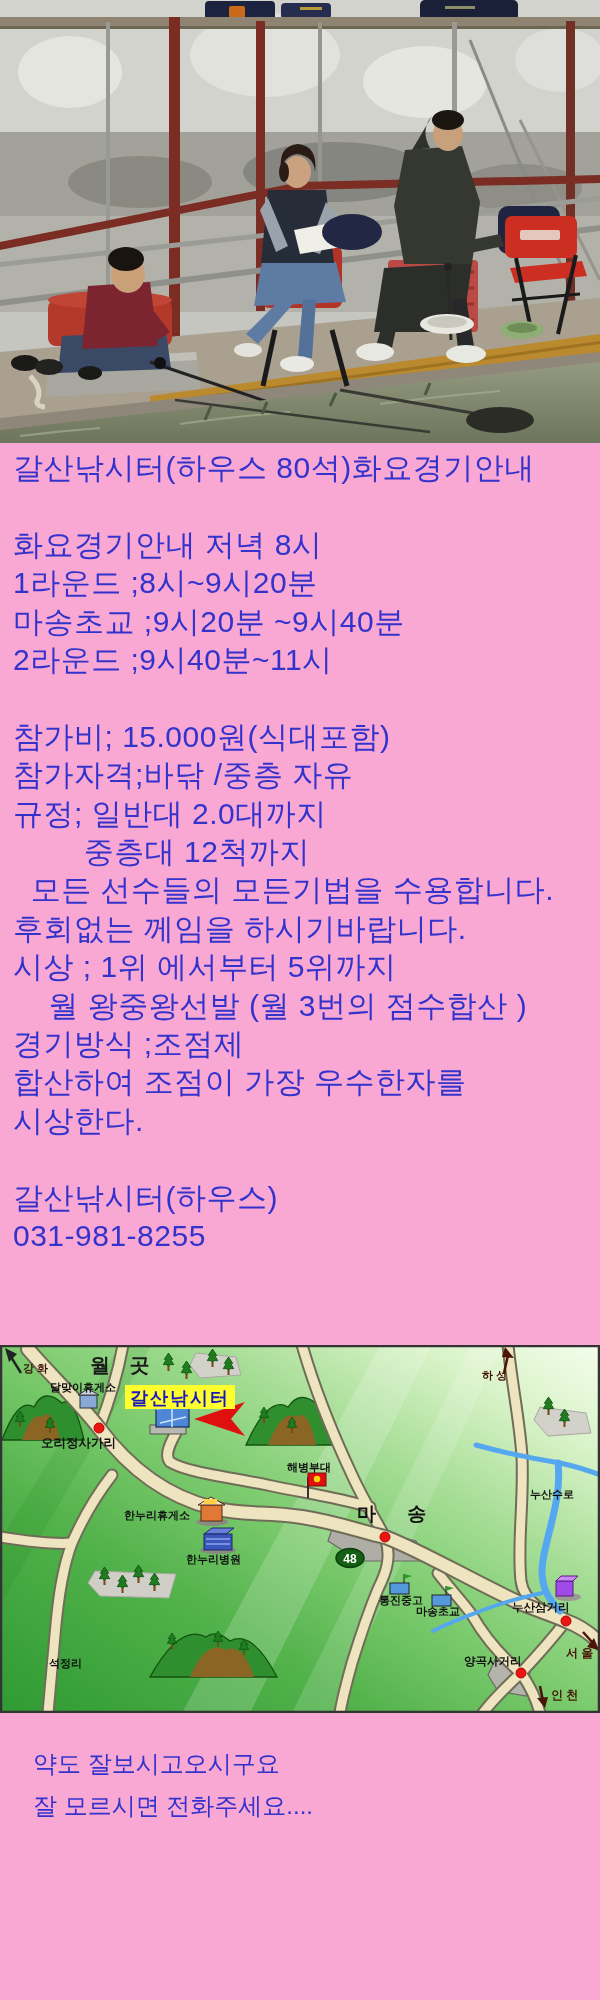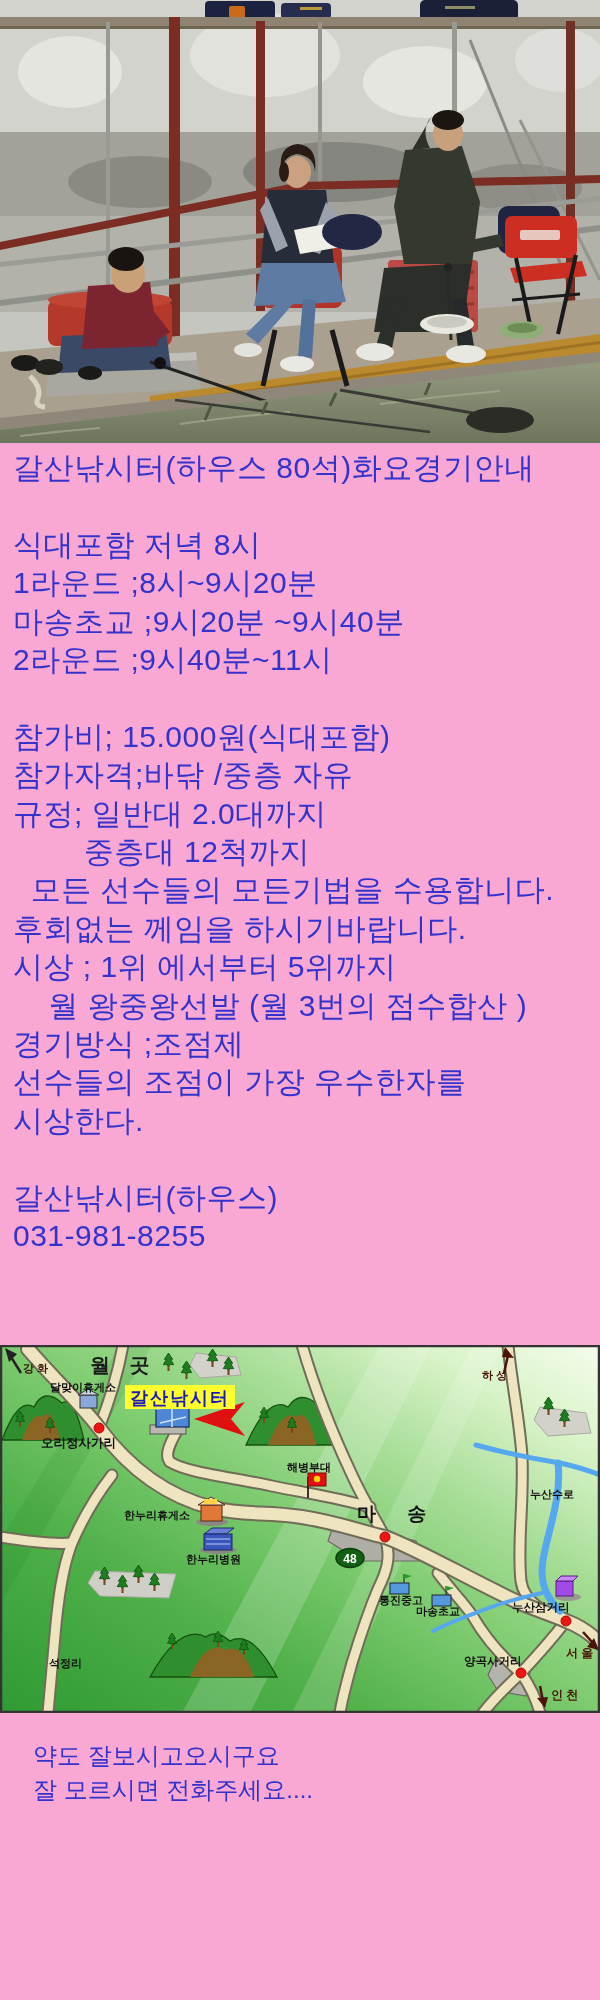--- a/index.html
+++ b/index.html
@@ -4,21 +4,21 @@
 <style>
   html,body{margin:0;padding:0;background:#fff;}
   .page{position:relative;width:600px;height:2000px;background:#f9a8d4;overflow:hidden;
         font-family:"Liberation Sans","DejaVu Sans",sans-serif;}
   .photo{position:absolute;top:0;left:0;display:block;}
   .notice{position:absolute;top:449px;left:13px;width:587px;color:#3333cc;
           font-size:30px;line-height:38.4px;letter-spacing:0.5px;}
   .nline{white-space:pre;min-height:38.4px;}
   .map{position:absolute;top:1345px;left:0;display:block;}
   .footer{position:absolute;top:1739px;left:33px;color:#3333cc;font-size:24px;line-height:34px;}
-  .fline{white-space:pre;min-height:34px;}
+  .fline{white-space:pre;min-height:34px;margin-top:8px;}
   text{font-family:"Liberation Sans","DejaVu Sans",sans-serif;}
 </style>
 </head>
 <body>
 
 <div class="page">
 
   <svg class="photo" width="600" height="443" viewBox="0 0 600 443">
     <defs>
       <linearGradient id="waterg" x1="0" y1="0" x2="0" y2="1">
@@ -140,35 +140,35 @@
       <line x1="340" y1="390" x2="490" y2="416" stroke="#3a3a34" stroke-width="3"></line>
       <ellipse cx="500" cy="420" rx="34" ry="13" fill="#2c2c26"></ellipse>
       <line x1="175" y1="400" x2="430" y2="432" stroke="#3a3a34" stroke-width="2.5"></line>
       <path d="M205,420 l6,-14 M262,414 l5,-12 M330,406 l6,-13 M425,395 l5,-12" stroke="#4c5840" stroke-width="3" fill="none"></path>
     </g>
   </svg>
 
   <div class="notice">
     <div class="nline">갈산낚시터(하우스 80석)화요경기안내</div>
     <div class="nline"></div>
-    <div class="nline">식대포함 저녁 8시</div>
+    <div class="nline">화요경기안내 저녁 8시</div>
     <div class="nline">1라운드 ;8시~9시20분</div>
     <div class="nline">마송초교 ;9시20분 ~9시40분</div>
     <div class="nline">2라운드 ;9시40분~11시</div>
     <div class="nline"></div>
     <div class="nline">참가비; 15.000원(식대포함)</div>
     <div class="nline">참가자격;바닦 /중층 자유</div>
     <div class="nline">규정; 일반대 2.0대까지</div>
     <div class="nline">        중층대 12척까지</div>
     <div class="nline">  모든 선수들의 모든기법을 수용합니다.</div>
     <div class="nline">후회없는 께임을 하시기바랍니다.</div>
     <div class="nline">시상 ; 1위 에서부터 5위까지</div>
     <div class="nline">    월 왕중왕선발 (월 3번의 점수합산 )</div>
     <div class="nline">경기방식 ;조점제</div>
-    <div class="nline">선수들의 조점이 가장 우수한자를</div>
+    <div class="nline">합산하여 조점이 가장 우수한자를</div>
     <div class="nline">시상한다.</div>
     <div class="nline"></div>
     <div class="nline">갈산낚시터(하우스)</div>
     <div class="nline">031-981-8255</div>
   </div>
 
   <svg class="map" width="600" height="368" viewBox="0 0 600 368">
     <defs>
       <linearGradient id="mapbg" x1="0" y1="1" x2="1" y2="0">
         <stop offset="0" stop-color="#2f9a33"></stop>

